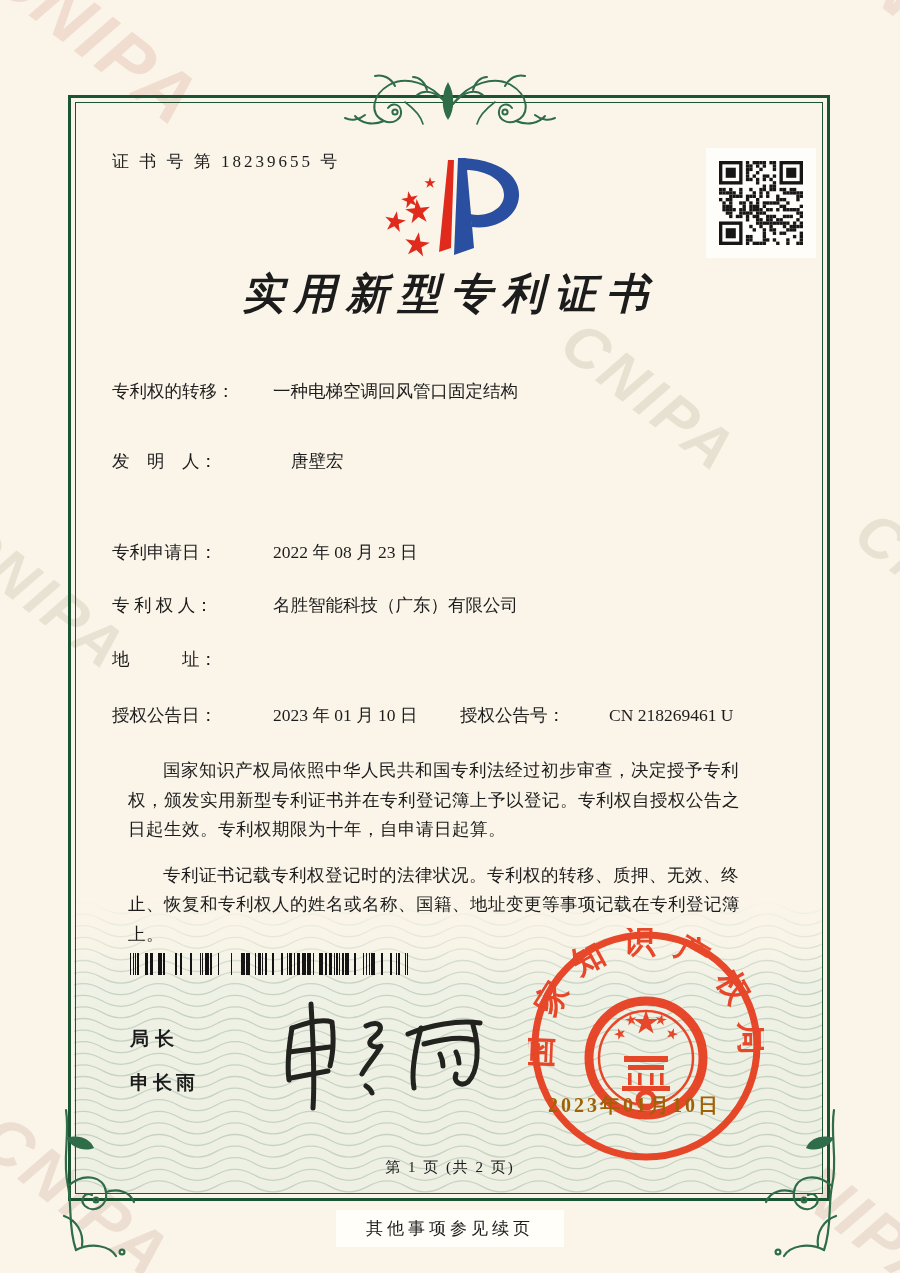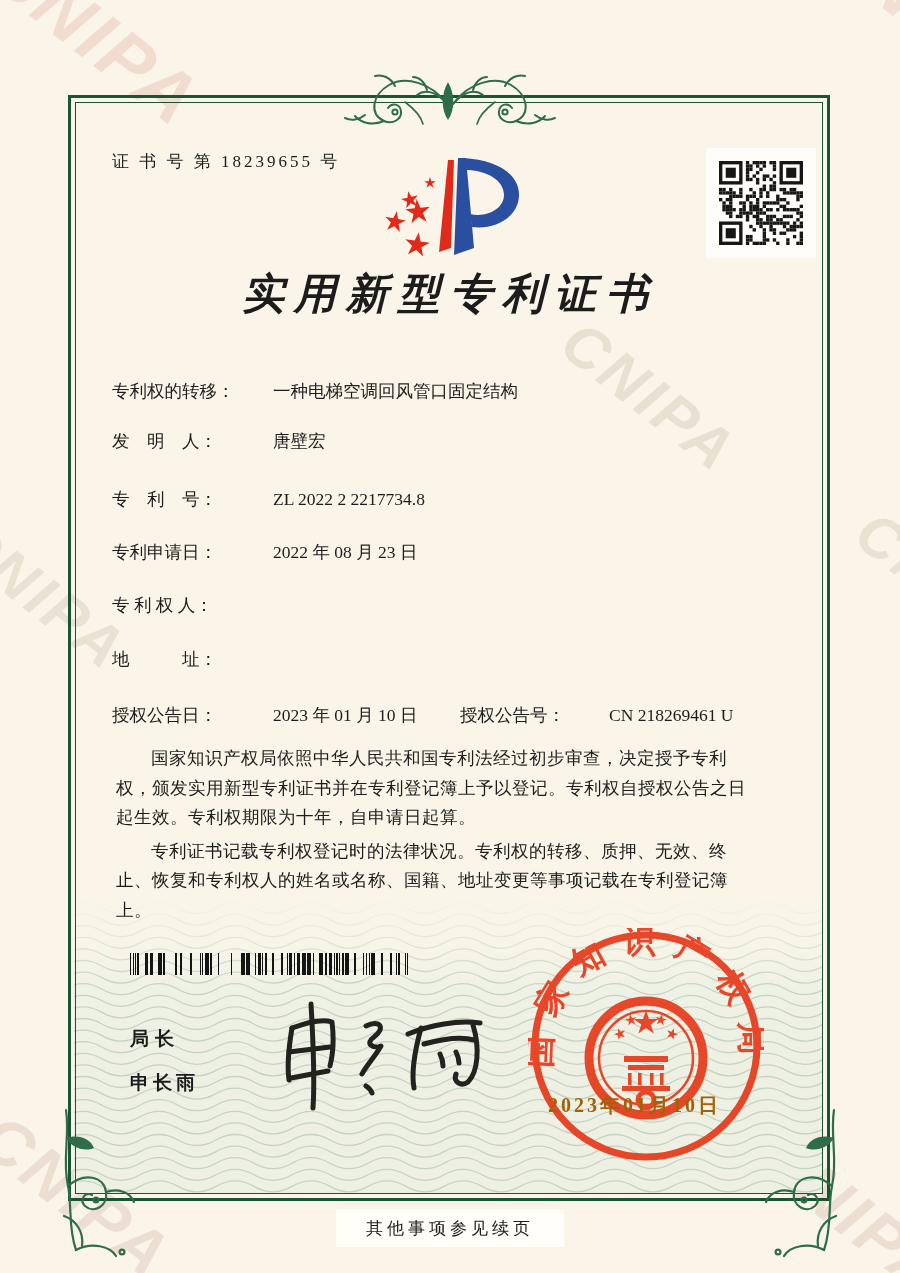--- a/index.html
+++ b/index.html
@@ -29,21 +29,21 @@
   .title{position:absolute;left:0;top:266px;width:900px;text-align:center;font-size:42px;font-weight:bold;letter-spacing:10px;font-style:italic;}
   
   .field-row{position:absolute;left:112px;display:flex;font-size:17.5px;line-height:26px;}
   .field-label{width:124px;flex-shrink:0;}
   .field-value{white-space:pre-wrap;margin-left:37px;}
   .addr-value{width:528px;line-height:30px;}
   .grant-pair2{position:absolute;left:348px;top:0;display:flex;}
   .grant-pair2 .field-label{width:112px;}
   
   .body-text{position:absolute;left:112px;top:740px;width:648px;font-size:17.5px;line-height:29.5px;letter-spacing:.5px;}
-  .body-text p{margin:4px;text-indent:2em;}
+  .body-text p{margin:16px;text-indent:2em;}
   
   .barcode{position:absolute;left:130px;top:953px;width:286px;height:22px;}
   .sig-title{position:absolute;left:130px;top:1026px;font-size:19px;letter-spacing:6px;font-weight:600;font-family:"Liberation Sans","DejaVu Sans",sans-serif;}
   .sig-name{position:absolute;left:130px;top:1070px;font-size:19px;letter-spacing:4px;font-weight:600;font-family:Liberation Serif, serif;}
   .sig-script{position:absolute;left:262px;top:986px;width:232px;height:128px;}
   .seal{position:absolute;left:528px;top:928px;width:236px;height:236px;opacity:.93;}
   .seal-date{position:absolute;left:548px;top:1092px;font-size:20px;font-weight:bold;letter-spacing:3px;color:#a16207;z-index:6;}
   .page-info{position:absolute;left:0;top:1158px;width:900px;text-align:center;font-size:15px;letter-spacing:2px;}
   .note-patch{position:absolute;left:0;top:1210px;width:900px;text-align:center;}
   .note-inner{display:inline-block;background:#fffef9;padding:7px 30px;font-size:17px;letter-spacing:4px;}
@@ -381,34 +381,31 @@
         <rect x="6.72" y="67.2" width="10.08" height="10.08" fill="#161616"></rect>
       </svg>
   </div>
 
   <div class="title">实用新型专利证书</div>
 
   <div class="field-row" style="top:378px;">
     <span class="field-label">专利权的转移：</span>
     <span class="field-value">一种电梯空调回风管口固定结构</span>
   </div>
-  <div class="field-row" style="top:428px;">
+  <div class="field-row" style="top:448px;gap:18px;">
     <span class="field-label">发　明　人：</span>
     <span class="field-value">唐壁宏</span>
-  </div>
-  <div class="field-row" style="top:486px;">
-    <span class="field-label">专　利　号：</span>
-    <span class="field-value">ZL 2022 2 2217734.8</span>
   </div>
   <div class="field-row" style="top:539px;">
     <span class="field-label">专利申请日：</span>
     <span class="field-value">2022 年 08 月 23 日</span>
   </div>
   <div class="field-row" style="top:592px;">
     <span class="field-label">专 利 权 人：</span>
+    <span class="field-value">名胜智能科技（广东）有限公司</span>
   </div>
   <div class="field-row" style="top:646px;">
     <span class="field-label">地　　　址：</span>
   </div>
   <div class="field-row" style="top:702px;width:648px;position:absolute;">
     <span class="field-label">授权公告日：</span>
     <span class="field-value">2023 年 01 月 10 日</span>
     <span class="grant-pair2">
       <span class="field-label">授权公告号：</span>
       <span class="field-value">CN 218269461 U</span>
@@ -520,17 +517,18 @@
       <rect x="100" y="145" width="3.6" height="12"></rect>
       <rect x="110" y="145" width="3.6" height="12"></rect>
       <rect x="122" y="145" width="3.6" height="12"></rect>
       <rect x="132" y="145" width="3.6" height="12"></rect>
       <rect x="94" y="158" width="48" height="5"></rect>
       <circle cx="118" cy="172" r="8" fill="none" stroke="#e73b1c" stroke-width="5"></circle>
     </g>
   </svg>
   <div class="seal-date">2023年01月10日</div>
 
+  <div class="page-info">第 1 页 (共 2 页)</div>
   <div class="note-patch">
     <span class="note-inner">其他事项参见续页</span>
   </div>
 
 </div>
 
 </body></html>

